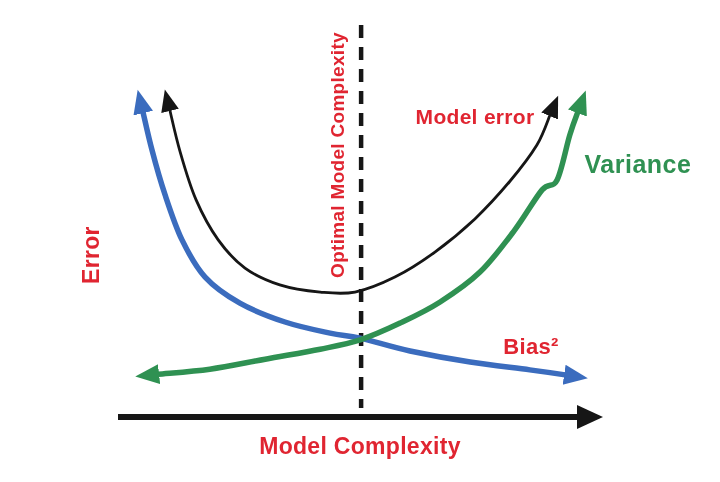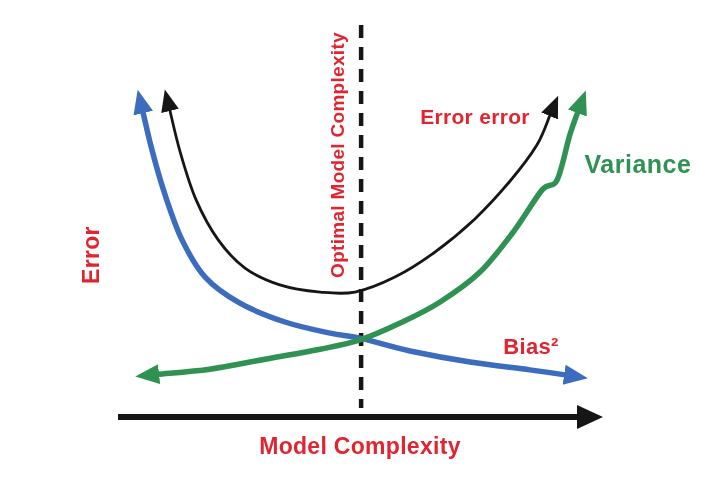--- a/index.html
+++ b/index.html
@@ -46,20 +46,20 @@
       <line x1="361.11" y1="25" x2="361.11" y2="408" stroke="#161616" stroke-width="4.5" stroke-dasharray="13 9"></line>
       <path d="M143.0,112.1 C144.5,118.4 148.3,136.2 152.0,150.0 C155.6,163.8 160.1,180.0 165.1,194.9 C170.1,209.9 175.4,226.2 182.0,239.9 C188.7,253.6 195.4,266.5 205.1,277.1 C214.7,287.6 226.5,295.6 239.9,303.1 C253.2,310.6 269.9,317.0 285.0,322.0 C300.0,327.0 317.6,330.4 330.1,333.1 C342.6,335.8 346.9,335.1 360.2,338.1 C373.5,341.1 391.7,347.0 410.0,351.0 C428.3,354.9 450.2,358.9 470.2,362.0 C490.1,365.2 514.0,367.7 529.8,369.9 C545.7,372.0 559.2,374.0 565.1,374.9" fill="none" stroke="#3b6cbe" stroke-width="5.5" stroke-linecap="butt" stroke-linejoin="round" marker-start="url(#arw1)" marker-end="url(#arw1)"></path>
       <path d="M158.1,374.2 C166.7,373.3 191.9,371.7 209.8,369.2 C227.6,366.7 246.8,362.5 265.2,359.2 C283.6,355.8 304.4,352.4 320.2,349.2 C336.0,346.0 346.9,344.2 360.2,339.9 C373.5,335.5 386.8,329.4 400.1,323.1 C413.4,316.8 426.8,310.6 440.1,302.0 C453.4,293.5 467.6,284.1 480.0,272.1 C492.5,260.0 504.5,243.6 514.8,229.9 C525.1,216.2 535.0,198.3 542.1,189.9 C549.1,181.6 552.5,189.1 557.1,180.0 C561.7,170.8 566.3,146.3 569.8,135.0 C573.2,123.7 576.4,115.9 577.8,112.1" fill="none" stroke="#2f9152" stroke-width="5.5" stroke-linecap="butt" stroke-linejoin="round" marker-start="url(#arw2)" marker-end="url(#arw2)"></path>
       <path d="M169.8,110.0 C171.5,117.0 175.8,137.1 180.2,152.1 C184.5,167.1 189.8,185.3 196.1,199.9 C202.5,214.6 210.1,228.6 218.2,239.9 C226.4,251.3 234.8,260.6 245.0,268.1 C255.3,275.6 267.3,280.9 279.8,284.9 C292.3,288.9 307.7,290.9 320.2,292.1 C332.8,293.2 342.5,294.5 355.0,292.1 C367.5,289.6 381.6,283.7 394.9,277.1 C408.3,270.4 421.6,261.8 434.9,252.1 C448.2,242.4 462.3,230.7 474.9,218.9 C487.4,207.0 499.8,193.3 510.1,181.0 C520.4,168.7 530.2,156.0 536.9,145.0 C543.5,134.0 547.9,120.0 550.0,115.0" fill="none" stroke="#161616" stroke-width="2.8" stroke-linecap="butt" stroke-linejoin="round" marker-start="url(#arw3)" marker-end="url(#arw3)"></path>
     </svg>
 
   <div class="lbl rot lbl-error">Error</div>
 
   <div class="lbl rot lbl-optimal">Optimal Model Complexity</div>
 
-  <div class="lbl lbl-total">Error error</div>
+  <div class="lbl lbl-total">Model error</div>
 
   <div class="lbl lbl-variance">Variance</div>
 
   <div class="lbl lbl-xaxis">Model Complexity</div>
 
   <div class="lbl lbl-bias">Bias²</div>
 </div>
 
 </body></html>

